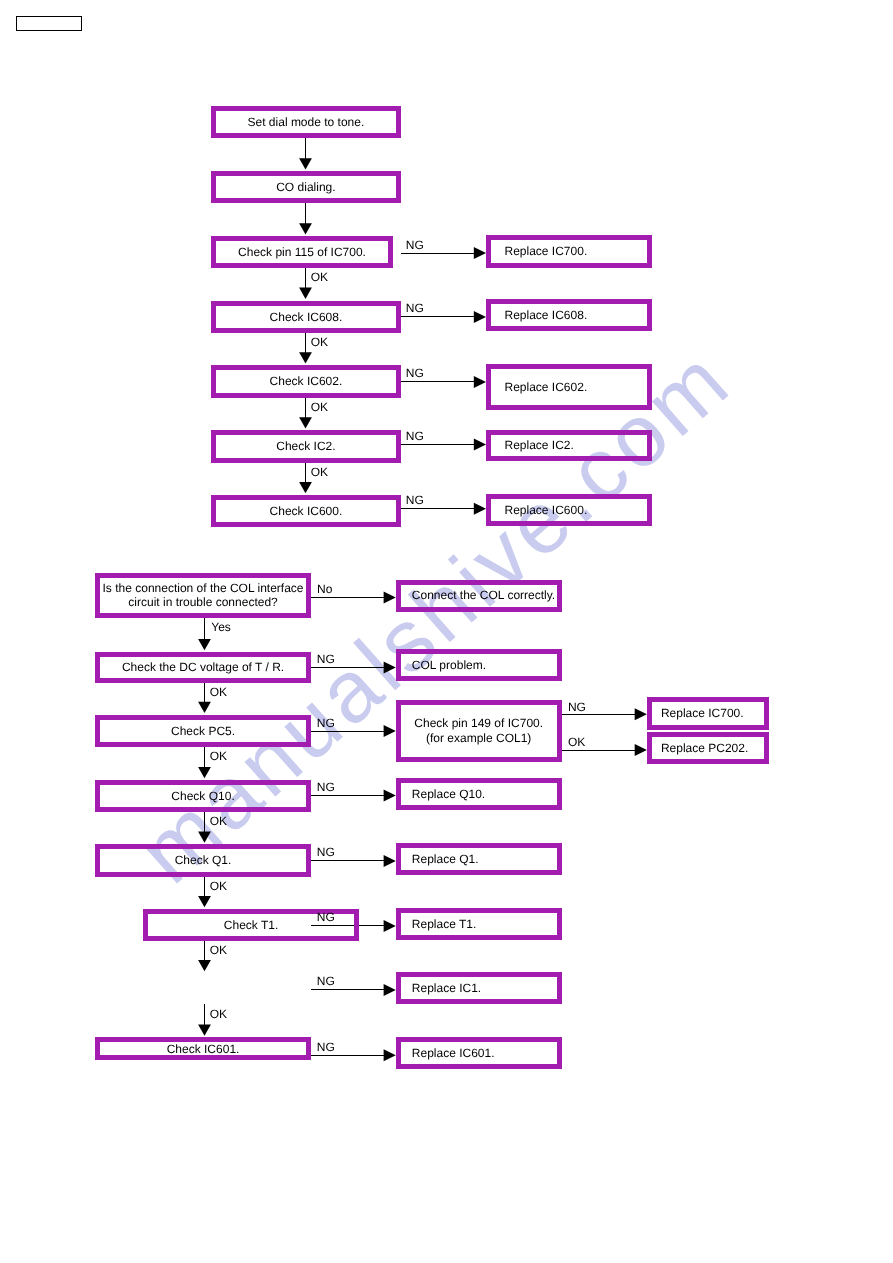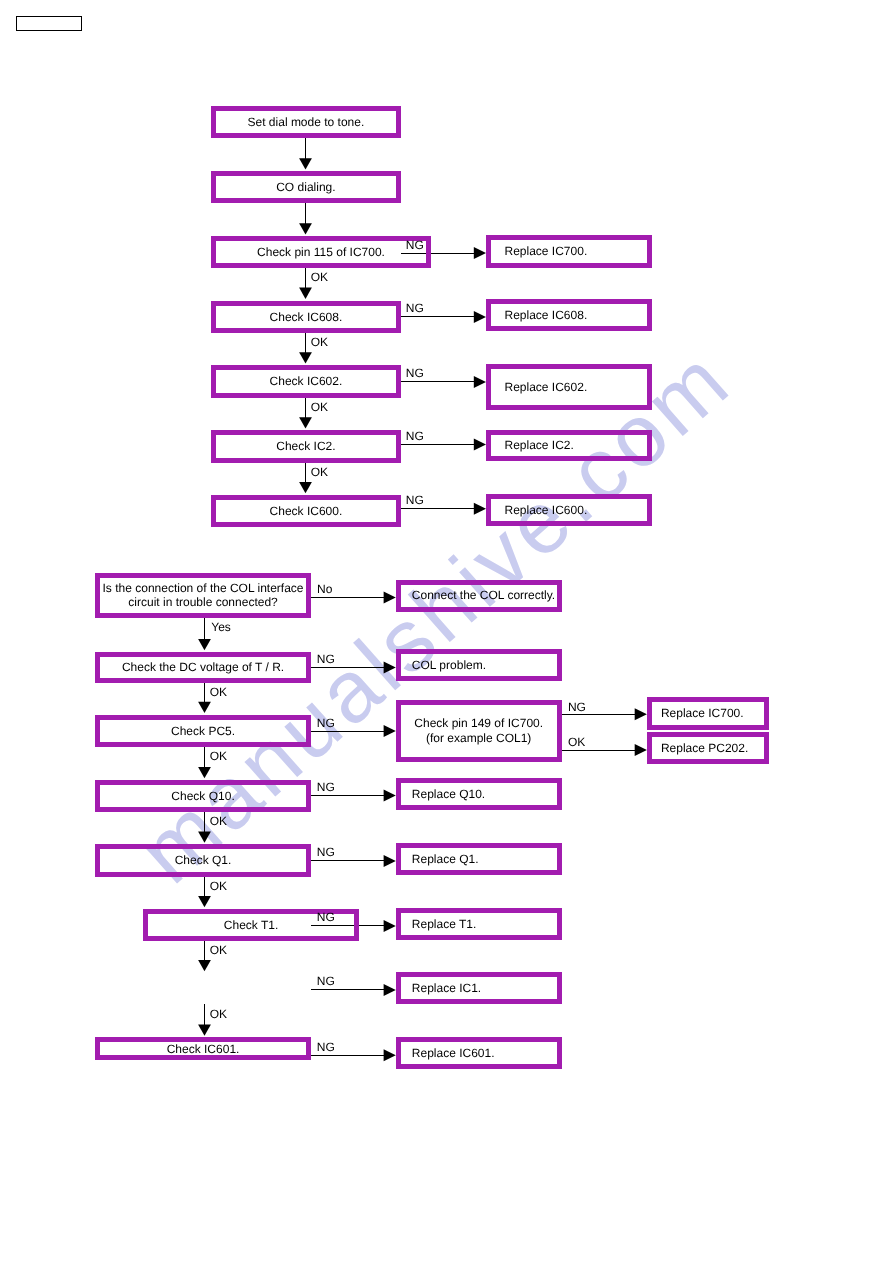--- a/index.html
+++ b/index.html
@@ -87,21 +87,21 @@
     <line x1="561.6" y1="750.0" x2="635.7" y2="750.0" stroke="#000" stroke-width="1" shape-rendering="crispEdges"></line>
     <polygon points="634.7,744.0 634.7,756.0 646.9,750.0" fill="#000"></polygon>
   </svg>
 
   <div class="node" style="left:211.0px;top:106.4px;width:189.8px;height:31.799999999999983px;">
       <span>Set dial mode to tone.</span>
     </div>
   <div class="node" style="left:211.0px;top:171.1px;width:189.8px;height:32.0px;">
       <span>CO dialing.</span>
     </div>
-  <div class="node" style="left:211.0px;top:236.1px;width:220px;height:31.700000000000017px;">
+  <div class="node" style="left:211.0px;top:236.1px;width:182px;height:31.700000000000017px;">
       <span>Check pin 115 of IC700.</span>
     </div>
   <div class="node" style="left:211.0px;top:300.5px;width:189.8px;height:32.60000000000002px;">
       <span>Check IC608.</span>
     </div>
   <div class="node" style="left:211.0px;top:365.2px;width:189.8px;height:32.80000000000001px;">
       <span>Check IC602.</span>
     </div>
   <div class="node" style="left:211.0px;top:430.2px;width:189.8px;height:32.5px;">
       <span>Check IC2.</span>

